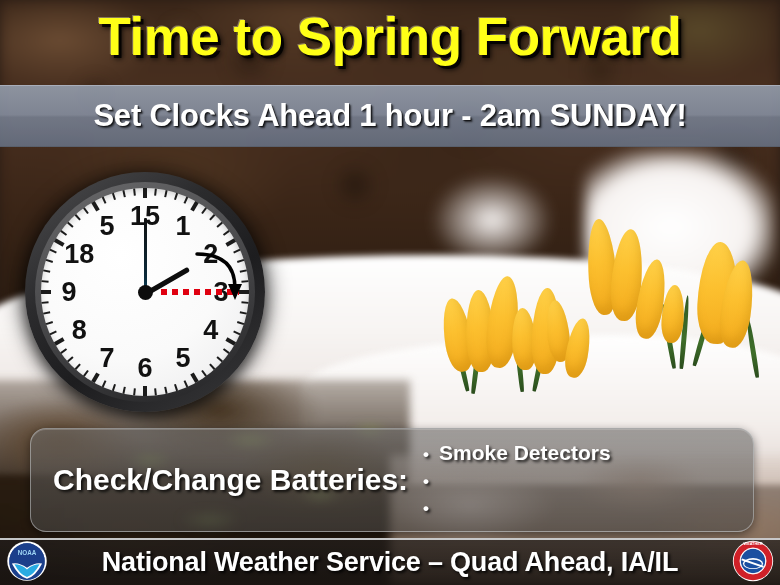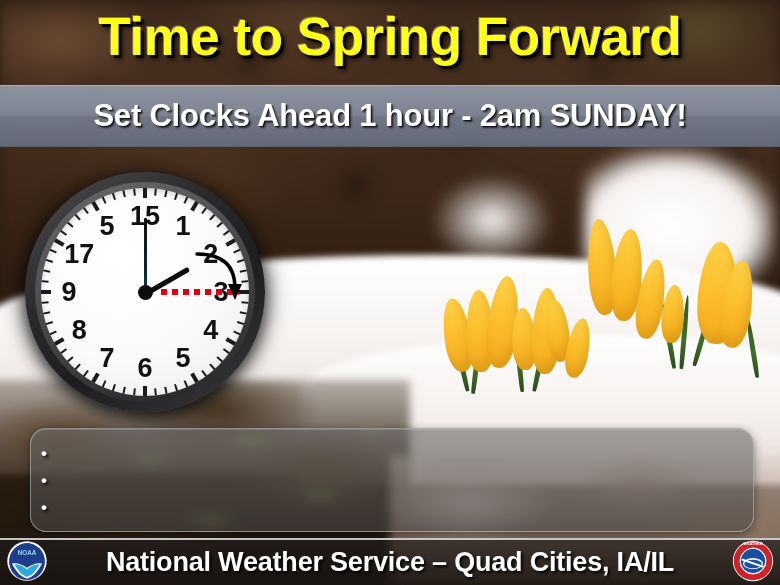--- a/index.html
+++ b/index.html
@@ -355,61 +355,63 @@
         <div id="numerals">
             <div class="num" style="left: 127px; top: 23.1821px;">1</div>
             <div class="num" style="left: 154.818px; top: 51px;">2</div>
             <div class="num" style="left: 165px; top: 89px;">3</div>
             <div class="num" style="left: 154.818px; top: 127px;">4</div>
             <div class="num" style="left: 127px; top: 154.818px;">5</div>
             <div class="num" style="left: 89px; top: 165px;">6</div>
             <div class="num" style="left: 51px; top: 154.818px;">7</div>
             <div class="num" style="left: 23.1821px; top: 127px;">8</div>
             <div class="num" style="left: 13px; top: 89px;">9</div>
-            <div class="num" style="left: 23.1821px; top: 51px;">17</div>
+            <div class="num" style="left: 23.1821px; top: 51px;">18</div>
             <div class="num" style="left: 51px; top: 23.1821px;">5</div>
             <div class="num" style="left: 89px; top: 13px;">15</div>
           </div>
         <div class="dots"></div>
         <svg class="curvearrow" viewBox="0 0 60 60">
           <path d="M6,6 Q44,6 44,40" stroke="#000" stroke-width="3.5" fill="none" stroke-linecap="round"></path>
           <polygon points="44,52 37,36 51,36" fill="#000"></polygon>
         </svg>
         <div class="hand-min"></div>
         <div class="hand-hour"></div>
         <div class="hub"></div>
       </div>
     </div>
   </div>
 
   <div class="panel">
+    <div class="panel-label">Check/Change Batteries:</div>
     <ul class="panel-list" id="panel-list">
         <li>
           <span class="bullet">•</span>
+          <span>Smoke Detectors</span>
         </li>
         <li>
           <span class="bullet">•</span>
         </li>
         <li>
           <span class="bullet">•</span>
         </li>
       </ul>
   </div>
 
   <div class="footer">
     <svg class="logo-noaa" viewBox="0 0 100 100">
       <circle cx="50" cy="50" r="47" fill="#ffffff"></circle>
       <circle cx="50" cy="50" r="42" fill="#1b3f8b"></circle>
       <path d="M50 8 A42 42 0 0 1 92 50 L92 58 A42 42 0 0 1 50 95 A42 42 0 0 1 8 58 L8 50 A42 42 0 0 1 50 8 Z" fill="#1b3f8b"></path>
       <path d="M14 56 Q30 52 50 66 Q70 52 86 56 Q70 88 50 92 Q30 88 14 56 Z" fill="#ffffff"></path>
       <path d="M20 58 Q36 58 50 70 Q64 58 80 58 Q66 84 50 88 Q34 84 20 58 Z" fill="#29abe2"></path>
       <text x="50" y="36" font-family="Liberation Sans, sans-serif" font-size="15" font-weight="bold" fill="#9fd6f5" text-anchor="middle">NOAA</text>
     </svg>
 
-    <span class="footer-text">National Weather Service – Quad Cities, IA/IL</span>
+    <span class="footer-text">National Weather Service – Quad Ahead, IA/IL</span>
 
     <svg class="logo-nws" viewBox="0 0 100 100">
       <circle cx="50" cy="50" r="48" fill="#ffffff"></circle>
       <circle cx="50" cy="50" r="46" fill="#d02028"></circle>
       <circle cx="50" cy="50" r="31" fill="#ffffff"></circle>
       <circle cx="50" cy="50" r="29" fill="#1b4fa0"></circle>
       <ellipse cx="50" cy="56" rx="24" ry="13" fill="#ffffff"></ellipse>
       <ellipse cx="50" cy="57" rx="21" ry="10" fill="#1b4fa0"></ellipse>
       <path d="M24 44 L76 62 L74 66 L22 48 Z" fill="#ffffff"></path>
       <circle cx="50" cy="50" r="31" fill="none" stroke="#ffffff" stroke-width="2"></circle>

